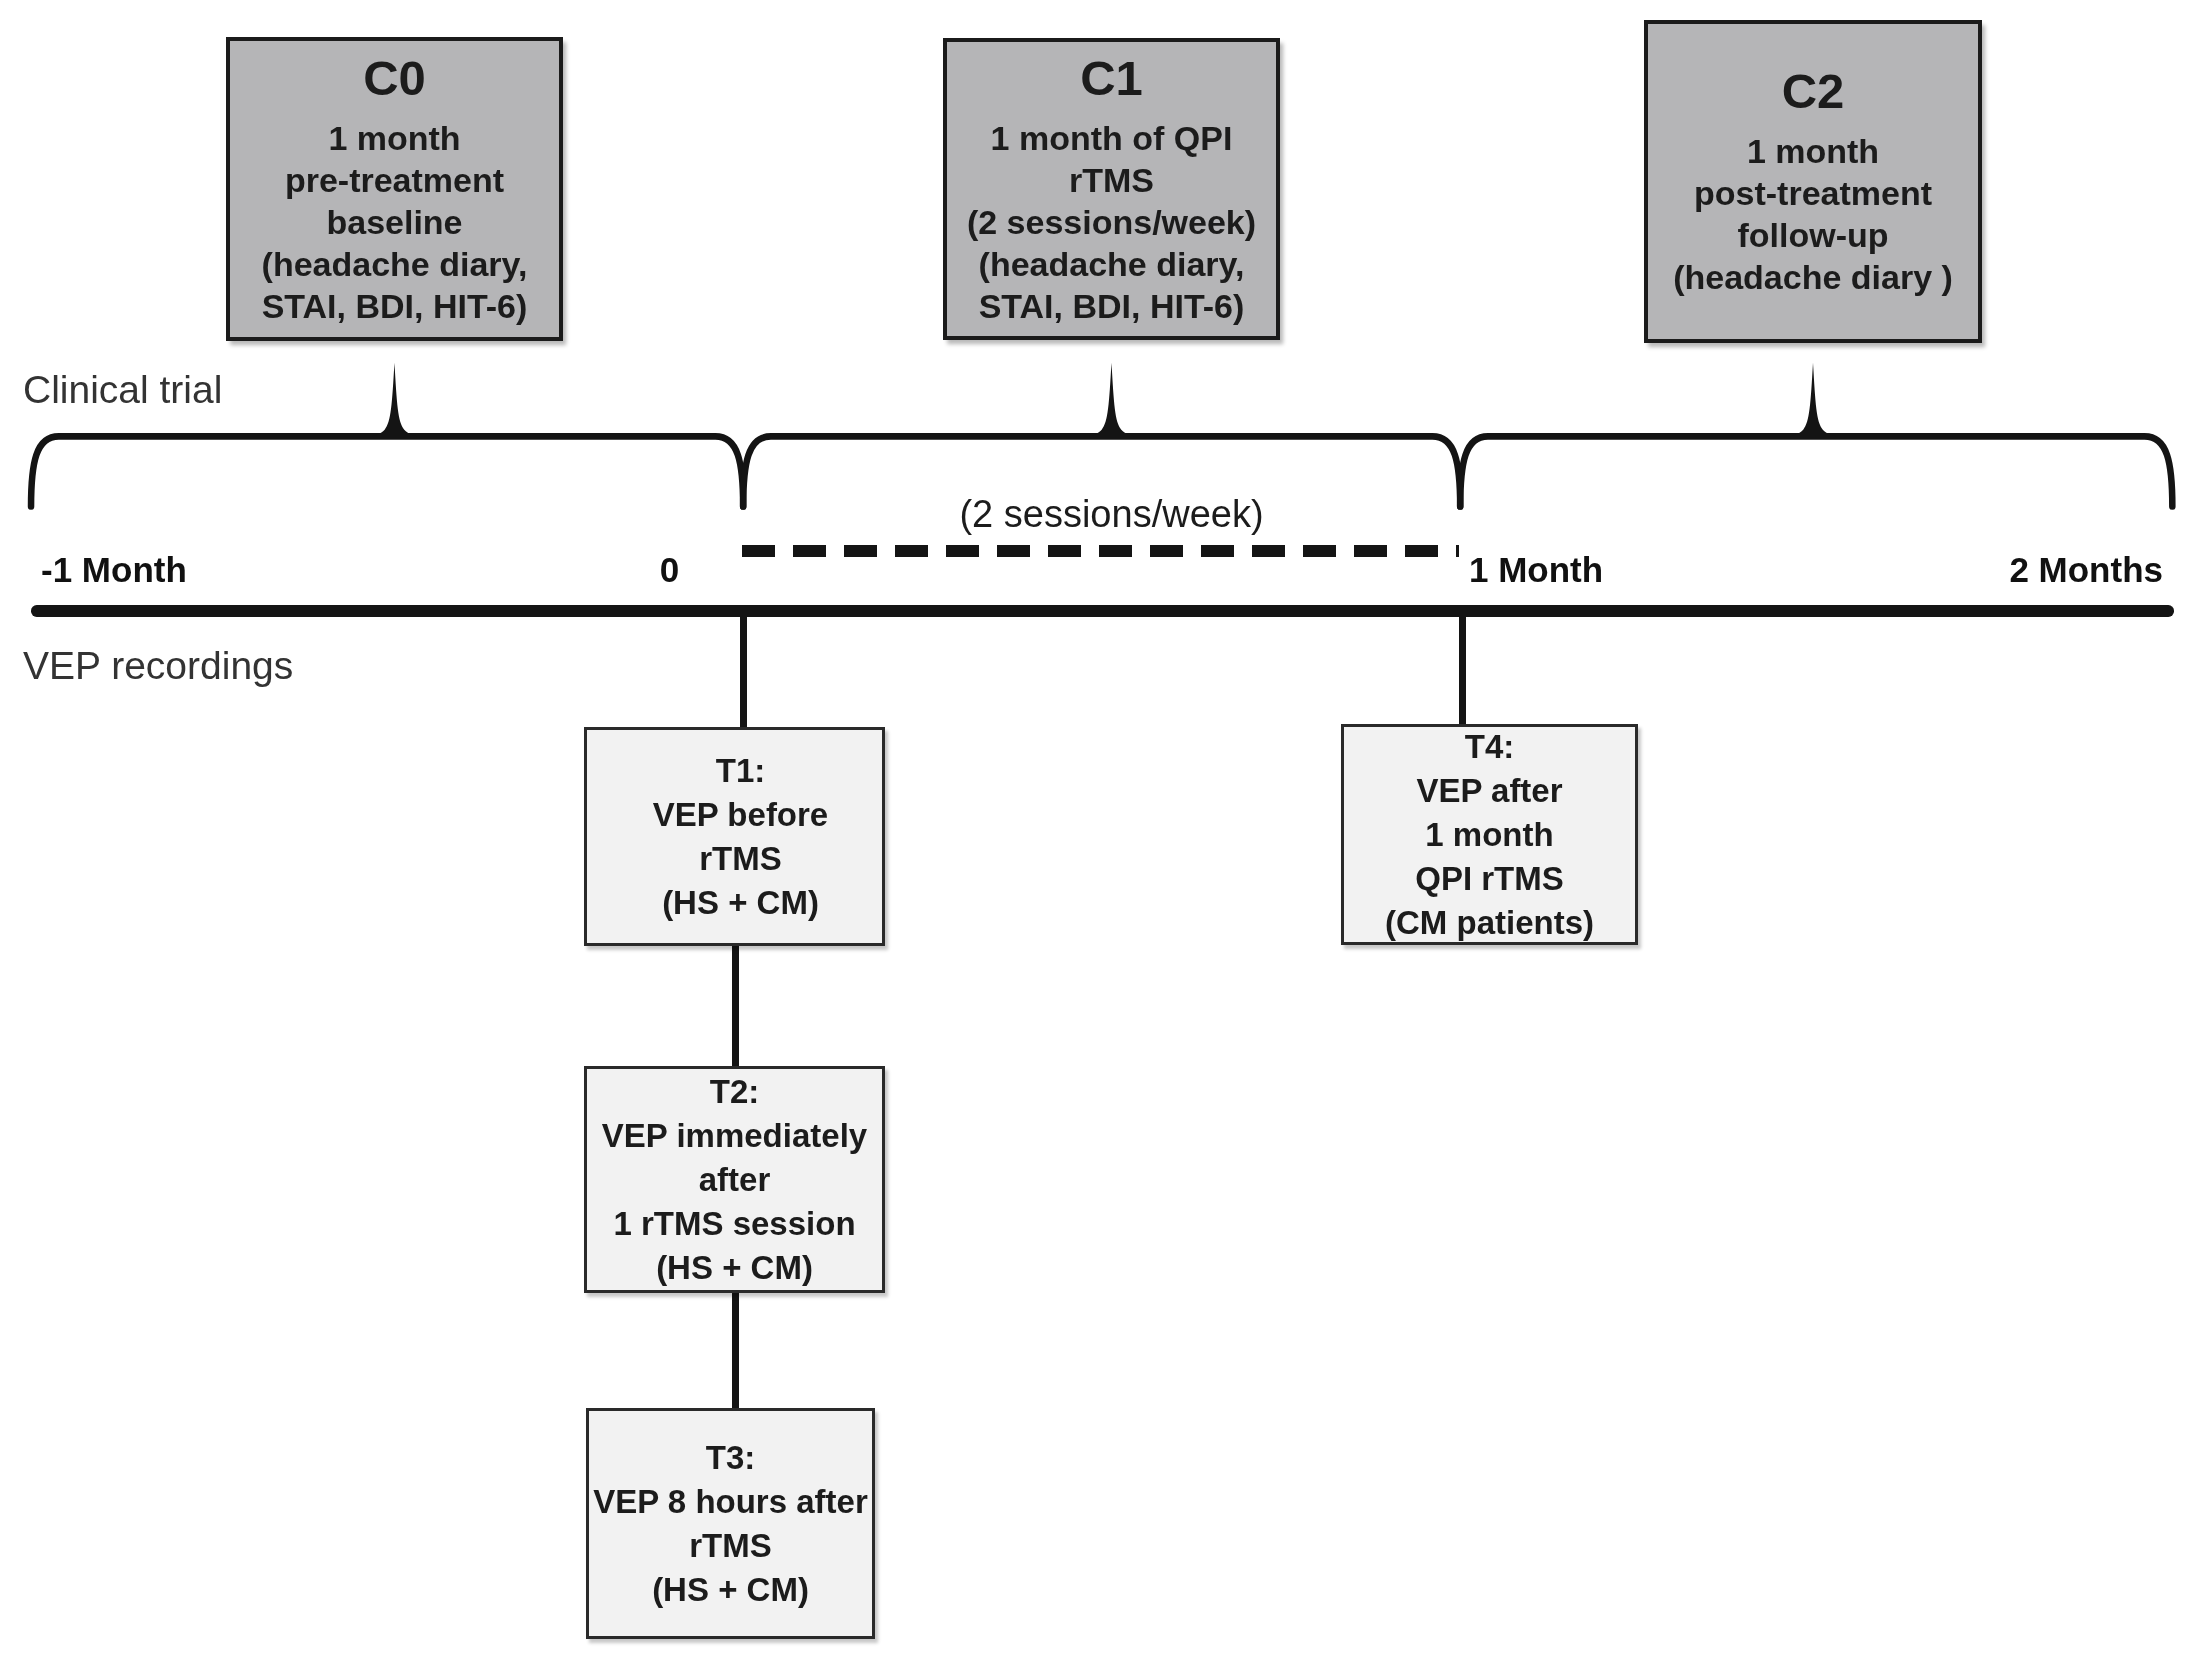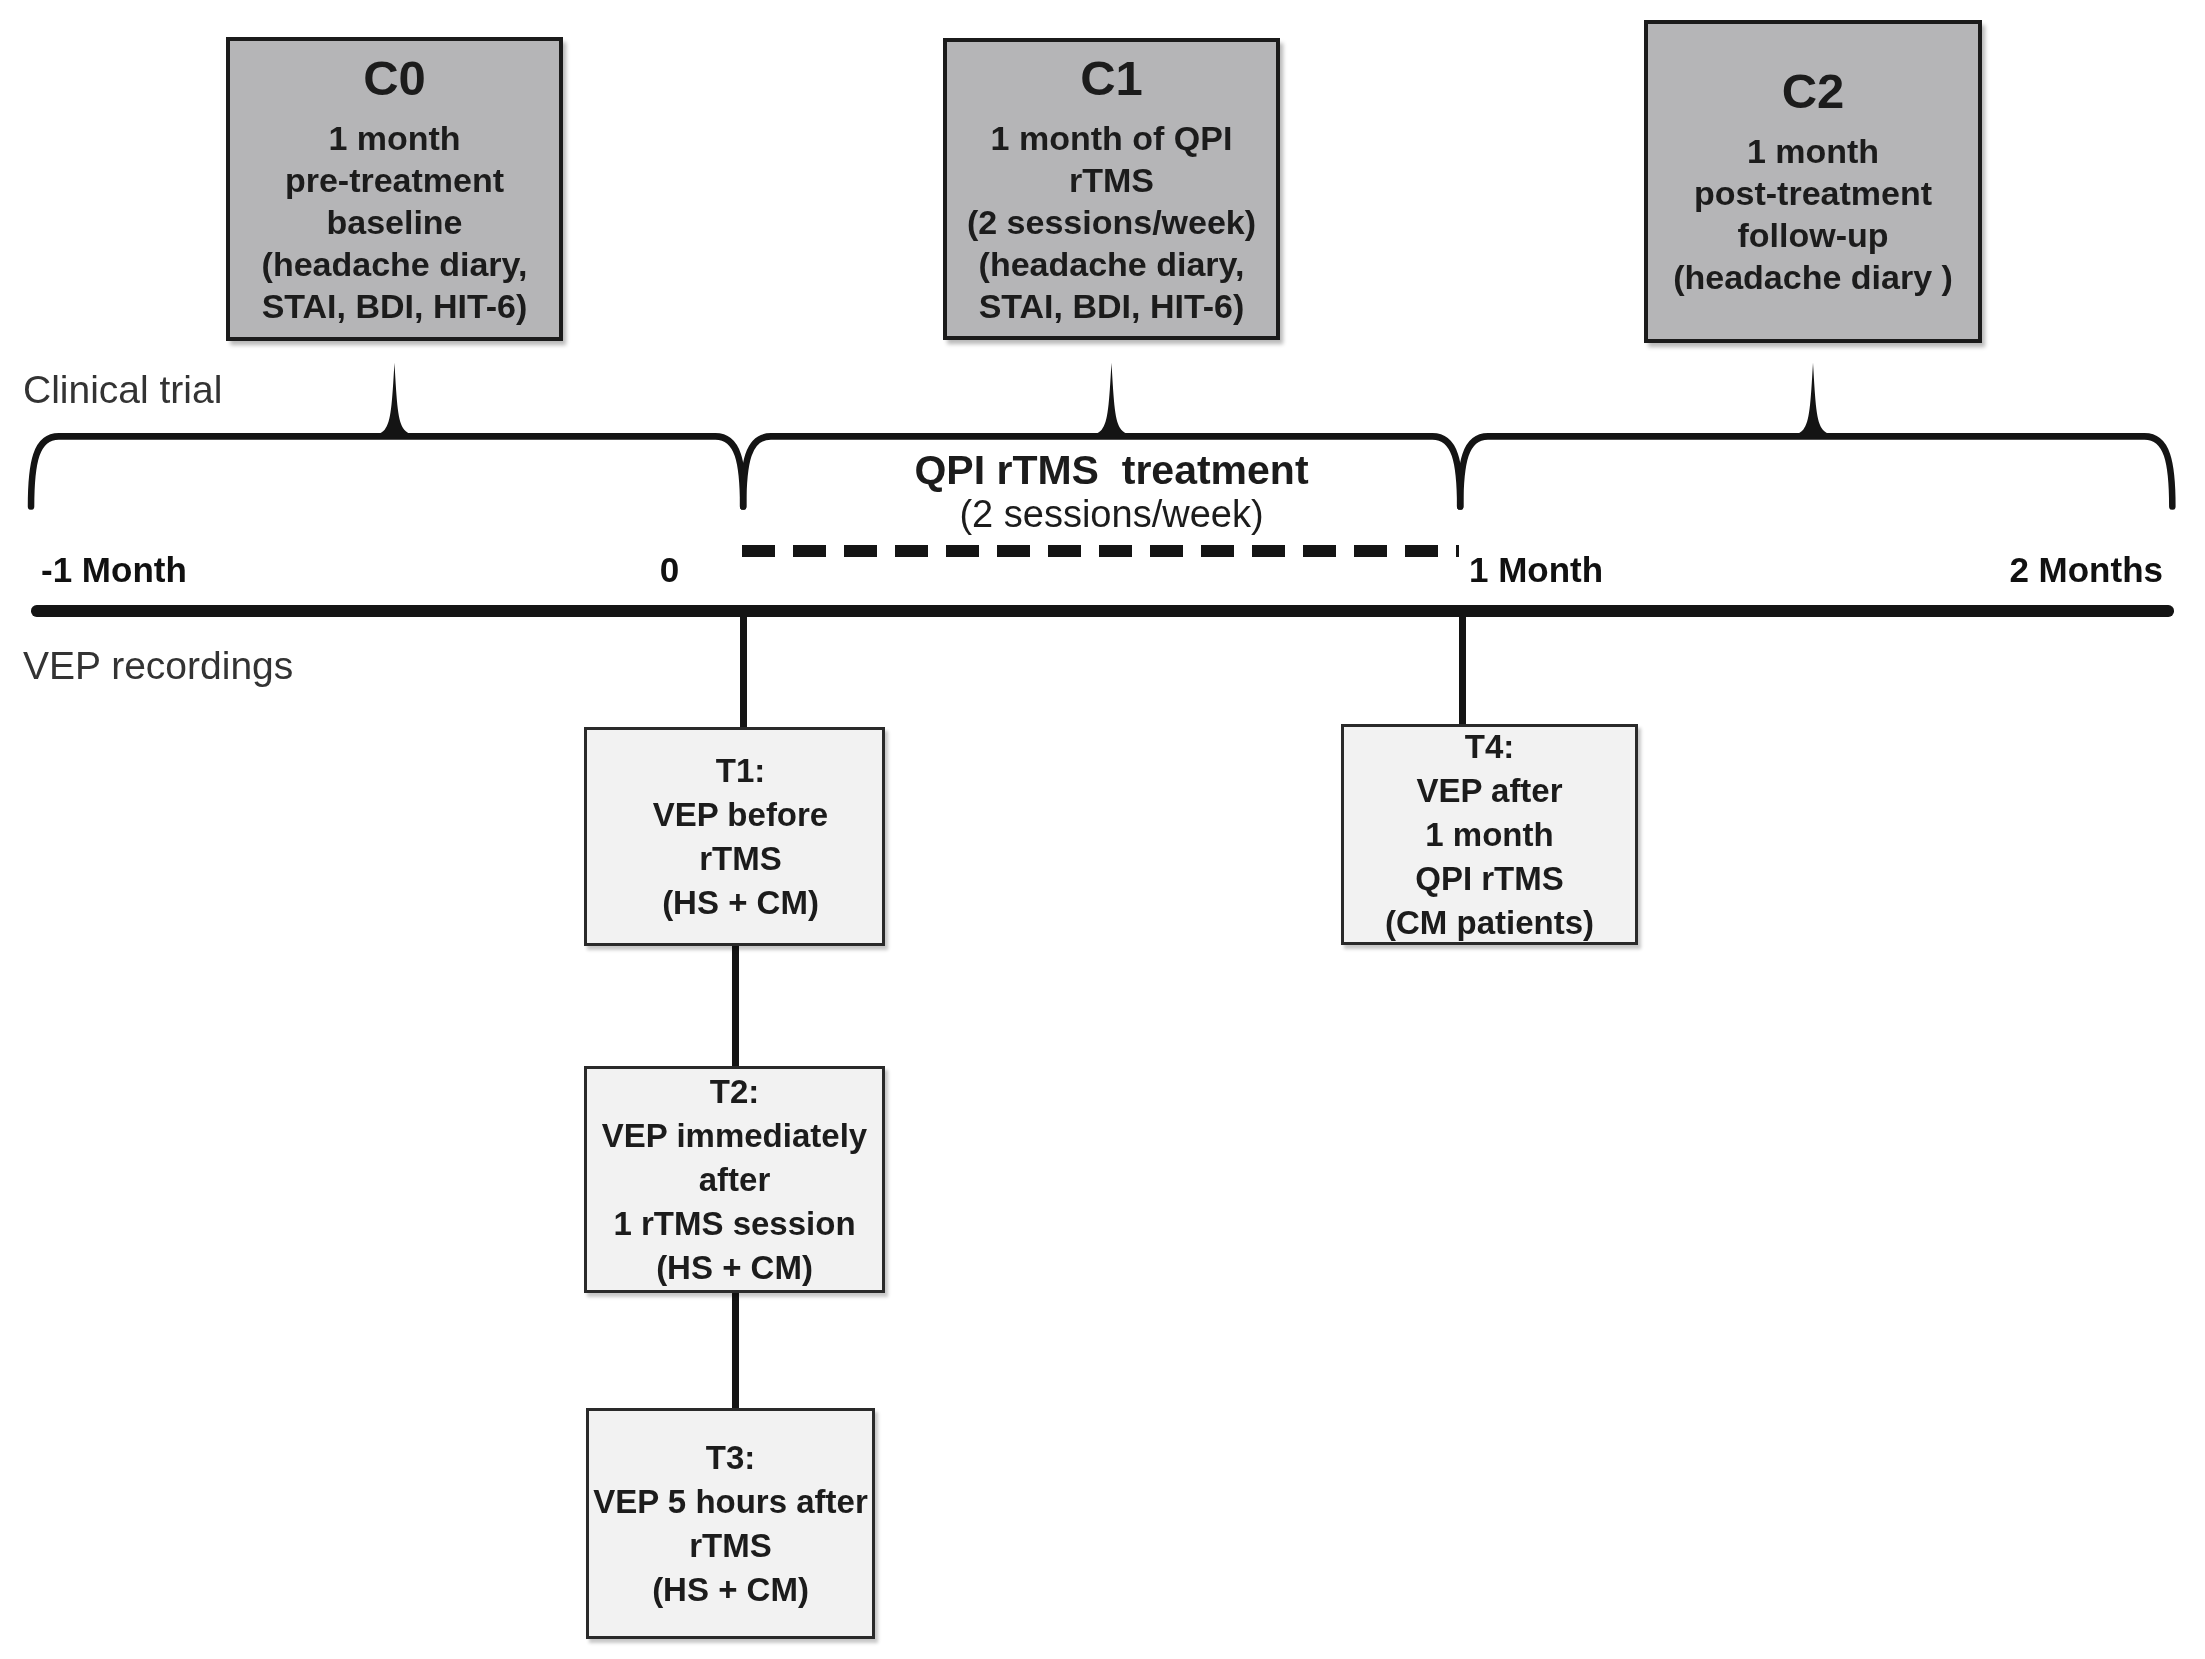--- a/index.html
+++ b/index.html
@@ -186,21 +186,20 @@
       <path d="M 910 620 C 910 566, 916 534, 944 534 L 1754 534 C 1782 534, 1788 566, 1788 620"></path>
       <path d="M 1788 620 C 1788 566, 1794 534, 1822 534 L 2626 534 C 2654 534, 2660 566, 2660 620"></path>
     </g>
     <g fill="#141414" stroke="none">
       <path d="M 483 444 C 486 495, 487 516, 495 526 C 500 531, 506 534, 514 534 L 452 534 C 460 534, 466 531, 471 526 C 479 516, 480 495, 483 444 Z"></path>
       <path d="M 1361 444 C 1364 495, 1365 516, 1373 526 C 1378 531, 1384 534, 1392 534 L 1330 534 C 1338 534, 1344 531, 1349 526 C 1357 516, 1358 495, 1361 444 Z"></path>
       <path d="M 2220 444 C 2223 495, 2224 516, 2232 526 C 2237 531, 2243 534, 2251 534 L 2189 534 C 2197 534, 2203 531, 2208 526 C 2216 516, 2217 495, 2220 444 Z"></path>
     </g>
   </svg>
 
-  <div class="treat-title">QPI rTMS  treatment</div>
   <div class="treat-sub">(2 sessions/week)</div>
   <div class="dashed-line"></div>
 
   <div class="tick-label" id="tick-m1">-1 Month</div>
   <div class="tick-label" id="tick-0">0</div>
   <div class="tick-label" id="tick-1m">1 Month</div>
   <div class="tick-label" id="tick-2m">2 Months</div>
   <div class="timeline-axis"></div>
 
   <div class="vline" id="v-zero"></div>
@@ -218,21 +217,21 @@
   <div class="t-box" id="t2">
     <div class="box-line">T2:</div>
     <div class="box-line">VEP immediately</div>
     <div class="box-line">after</div>
     <div class="box-line">1 rTMS session</div>
     <div class="box-line">(HS + CM)</div>
   </div>
 
   <div class="t-box" id="t3">
     <div class="box-line">T3:</div>
-    <div class="box-line">VEP 5 hours after</div>
+    <div class="box-line">VEP 8 hours after</div>
     <div class="box-line">rTMS</div>
     <div class="box-line">(HS + CM)</div>
   </div>
 
   <div class="t-box" id="t4">
     <div class="box-line">T4:</div>
     <div class="box-line">VEP after</div>
     <div class="box-line">1 month</div>
     <div class="box-line">QPI rTMS</div>
     <div class="box-line">(CM patients)</div>

